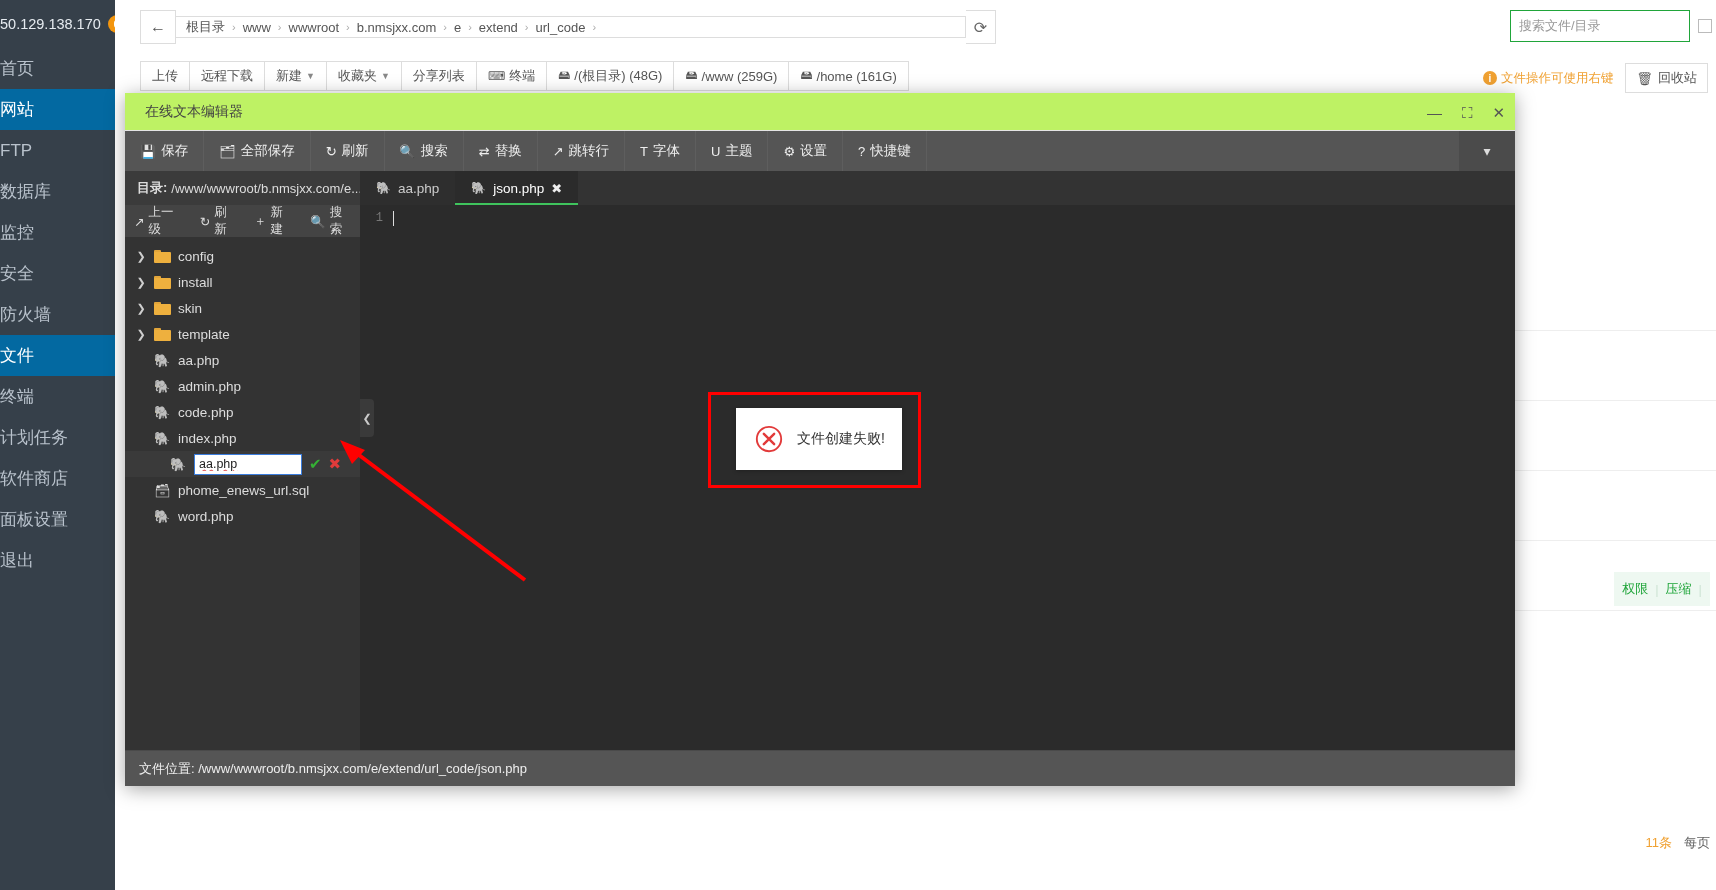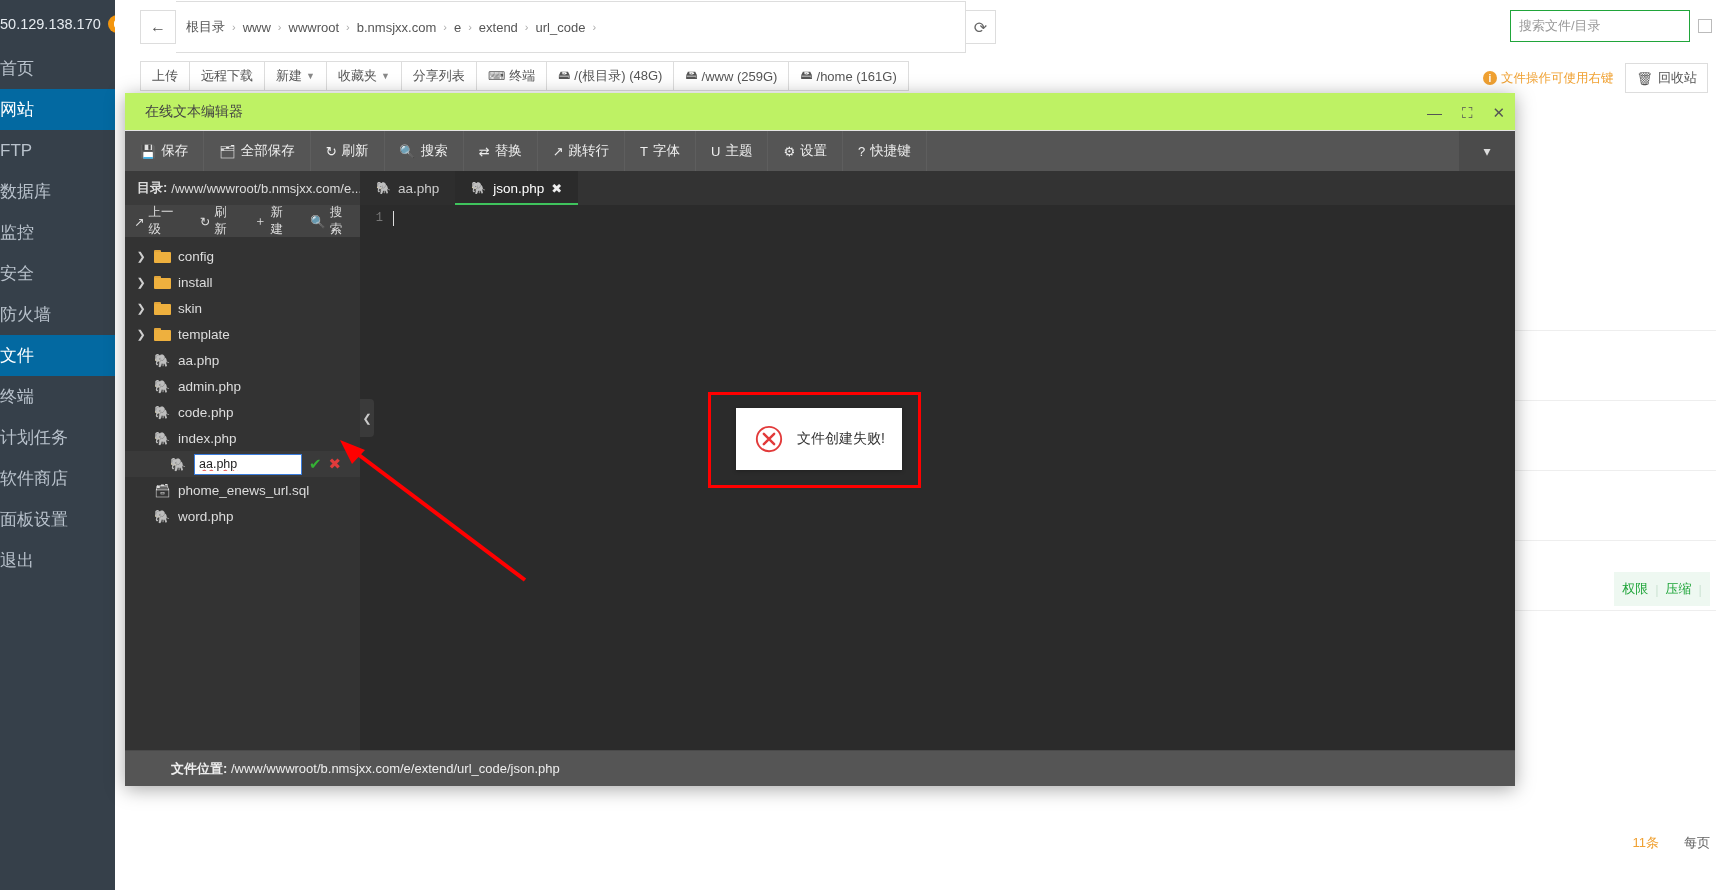--- a/index.html
+++ b/index.html
@@ -33,21 +33,21 @@
 
   .bg-main { position: absolute; left: 115px; top: 0; right: 0; height: 890px; background: #fff; }
 
   .topbar { position: absolute; left: 25px; top: 9px; right: 0; height: 36px; display: flex; align-items: center; }
   .back-btn {
     width: 36px; height: 34px; border: 1px solid #ddd; background: #fff;
     display: flex; align-items: center; justify-content: center;
     font-size: 16px; color: #555; cursor: pointer;
   }
   .crumbs {
-    height: 52px; border: 1px solid #ddd; border-left: none; background: #fff;
+    height: 22px; border: 1px solid #ddd; border-left: none; background: #fff;
     display: flex; align-items: center; padding: 0 10px; gap: 7px;
     font-size: 13px; color: #555; flex: 0 0 790px;
   }
   .crumbs .sep { color: #aaa; font-size: 11px; }
   .crumbs .crumb { cursor: pointer; }
   .refresh-btn {
     width: 30px; height: 34px; border: 1px solid #ddd; border-left: none; background: #fff;
     display: flex; align-items: center; justify-content: center; color: #666; cursor: pointer;
   }
   .search-wrap { position: absolute; right: 4px; top: 10px; display: flex; align-items: center; gap: 8px; }
@@ -80,21 +80,21 @@
 
   .bg-table { position: absolute; left: 25px; top: 100px; right: 0; bottom: 60px; }
   .bg-row-line { position: absolute; left: 0; right: 0; height: 1px; background: #eee; }
   .green-actions {
     position: absolute; right: 6px; top: 572px; height: 34px;
     background: #eef8f1; display: flex; align-items: center; gap: 7px;
     padding: 0 8px; font-size: 13px; color: #20a53a;
   }
   .green-actions .bar { color: #cfe4d5; }
   .page-info {
-    position: absolute; right: 6px; bottom: 38px; display: flex; align-items: center; gap: 25px;
+    position: absolute; right: 6px; bottom: 38px; display: flex; align-items: center; gap: 12px;
     font-size: 13px; color: #666;
   }
   .page-info .cnt { color: #f0a132; }
 
   
   .editor {
     position: absolute; left: 125px; top: 93px; width: 1390px; height: 693px;
     background: #2b2b2b; box-shadow: 0 3px 18px rgba(0,0,0,.35);
     display: flex; flex-direction: column;
   }
@@ -189,21 +189,21 @@
     font-family: "Liberation Mono", "DejaVu Sans Mono", monospace;
   }
   .code-area { flex: 1; position: relative; padding-top: 6px; }
   .caret-line { position: absolute; left: 3px; top: 6px; width: 1px; height: 15px; background: #ddd; }
 
   .ed-status {
     height: 36px; background: #555; display: flex; align-items: center;
     color: #eee; font-size: 13px; border-top: 1px solid #4a4a4a;
   }
   .st-left { padding-left: 14px; flex: 1; white-space: nowrap; }
-  .st-left b { font-weight: bold; margin-left: 32px; }
+  .st-left b { font-weight: normal; }
   .st-cell {
     padding: 0 18px; height: 36px; display: flex; align-items: center;
     border-left: 1px solid #6a6a6a; white-space: nowrap;
   }
 
   
   .annot-box {
     position: absolute; left: 708px; top: 392px; width: 213px; height: 96px;
     border: 3px solid #ff0000; background: transparent; pointer-events: none;
   }

